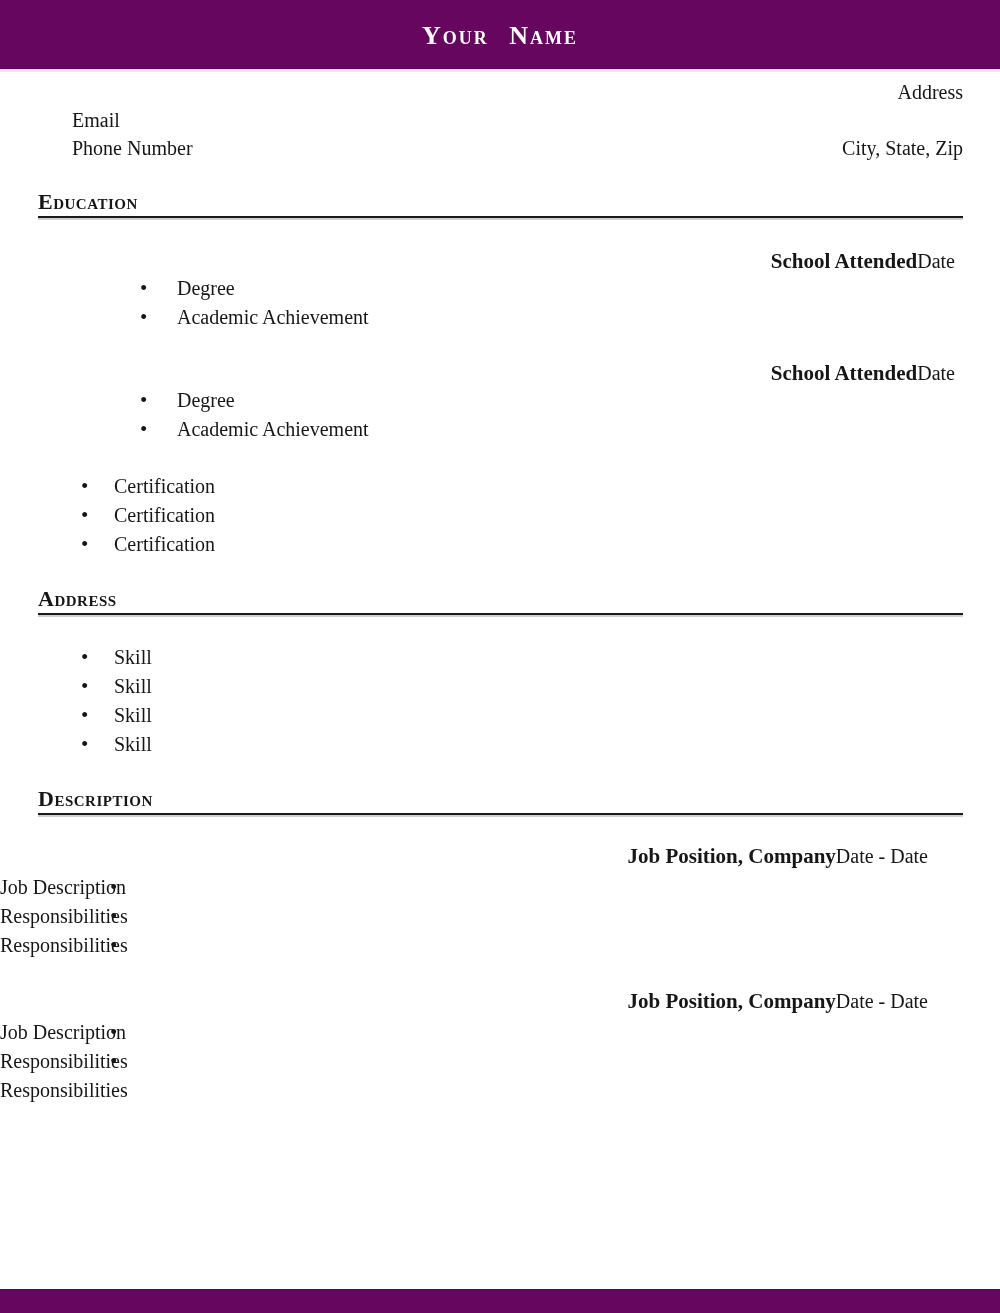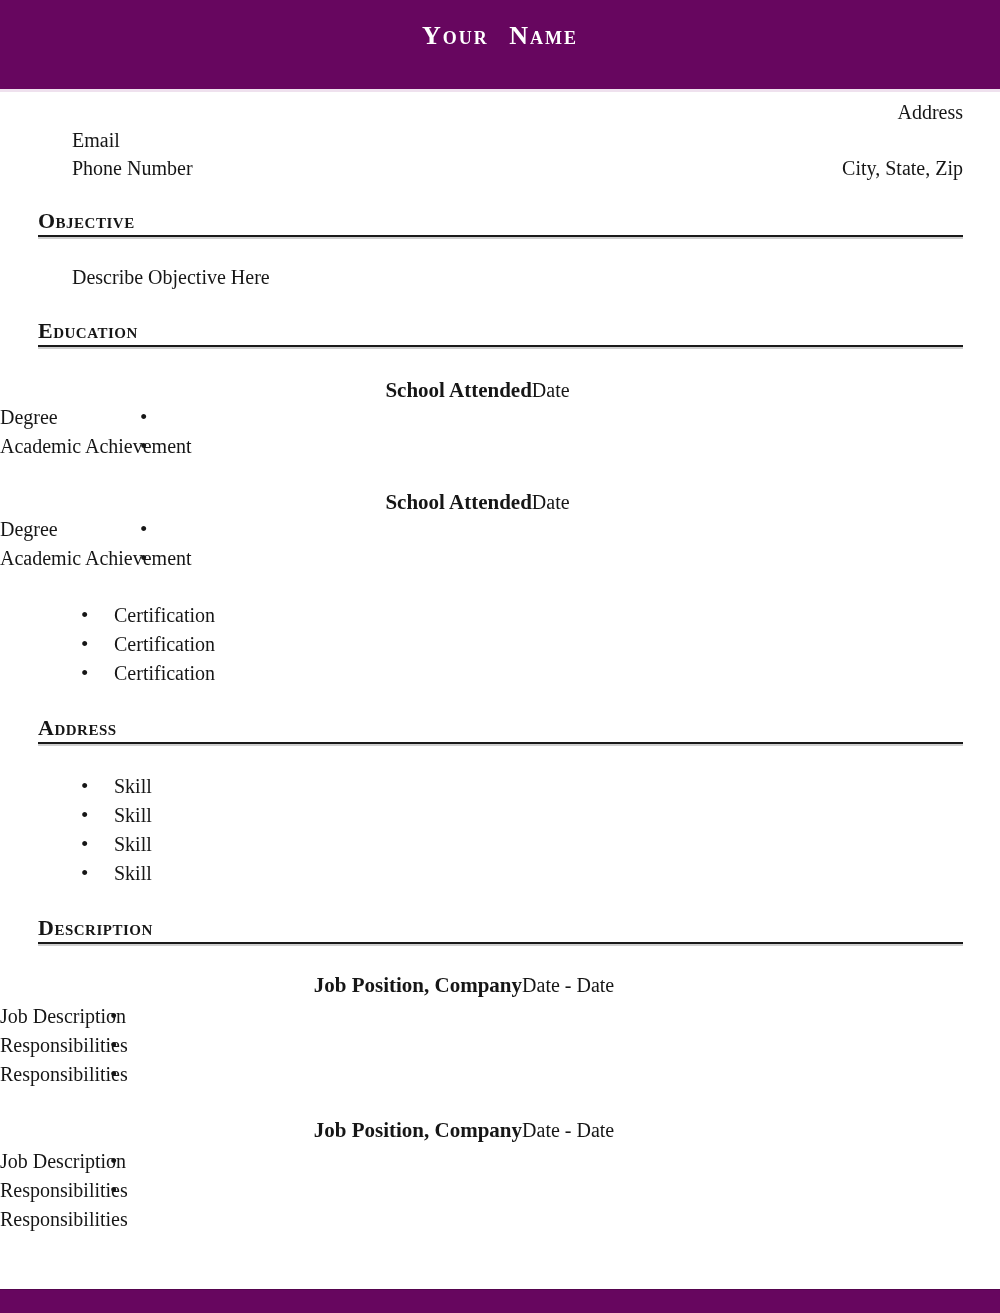--- a/index.html
+++ b/index.html
@@ -10,21 +10,21 @@
     height: 1313px;
     margin: 0 auto;
     background: #ffffff;
     font-family: "Liberation Serif", serif;
     color: #161616;
     overflow: hidden;
   }
 
   
   .name-banner {
-    height: 92px;
+    height: 72px;
     background: #67065f;
     border-bottom: 3px solid #efe1ee;
     text-align: center;
   }
   .name-banner h1 {
     font-size: 26px;
     font-weight: bold;
     font-variant: small-caps;
     letter-spacing: 2px;
     word-spacing: 12px;
@@ -64,38 +64,38 @@
     margin-top: 26px;
     margin-left: 72px;
     font-size: 20px;
     line-height: 28px;
   }
 
   .entry { margin-top: 28px; }
   .entry.first { margin-top: 30px; }
   .entry-title-row {
     display: flex;
-    justify-content: center;
+    justify-content: flex-end;
     font-size: 20px;
     line-height: 26px;
   }
   .entry-title-row .title { font-weight: bold; font-size: 21px; }
   .edu .entry-title-row { margin-right: 45px; }
   .exp .entry-title-row { margin-right: 72px; }
 
   ul.bullets { list-style: none; font-size: 20px; }
   ul.bullets li { position: relative; line-height: 29px; }
   ul.bullets li::before {
     content: "\2022";
     position: absolute;
     font-size: 21px;
   }
   ul.bullets li.no-bullet::before { content: ""; }
 
-  .edu ul.bullets li { }
+  .edu ul.bullets li { padding-left: 177px; }
   .edu ul.bullets li::before { left: 140px; }
 
   ul.bullets.flat { margin-top: 28px; padding-left: 6px; }
   ul.bullets.flat li { padding-left: 108px; }
   ul.bullets.flat li::before { left: 75px; }
 
   .exp ul.bullets { margin-top: 4px; }
   .exp ul.bullets li { }
   .exp ul.bullets li::before { left: 110px; }
 
@@ -124,24 +124,20 @@
     </div>
     <div class="row">
       <span>Email</span>
     </div>
     <div class="row">
       <span>Phone Number</span>
       <span>City, State, Zip</span>
     </div>
   </section>
 
-  <section>
-    <h2 class="section-heading mt27">Objective</h2>
-    <p class="objective-text">Describe Objective Here</p>
-  </section>
 
   <section class="edu">
     <h2 class="section-heading mt28">Education</h2>
 
     <div class="entry first">
       <div class="entry-title-row">
         <span class="title">School Attended</span>
         <span>Date</span>
       </div>
       <ul class="bullets">

